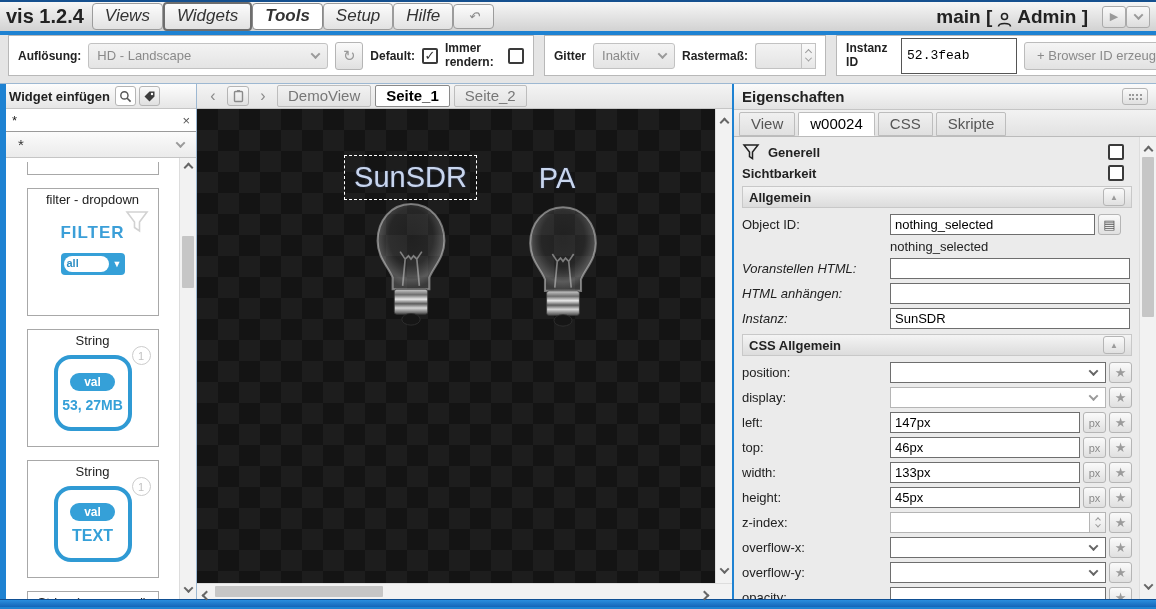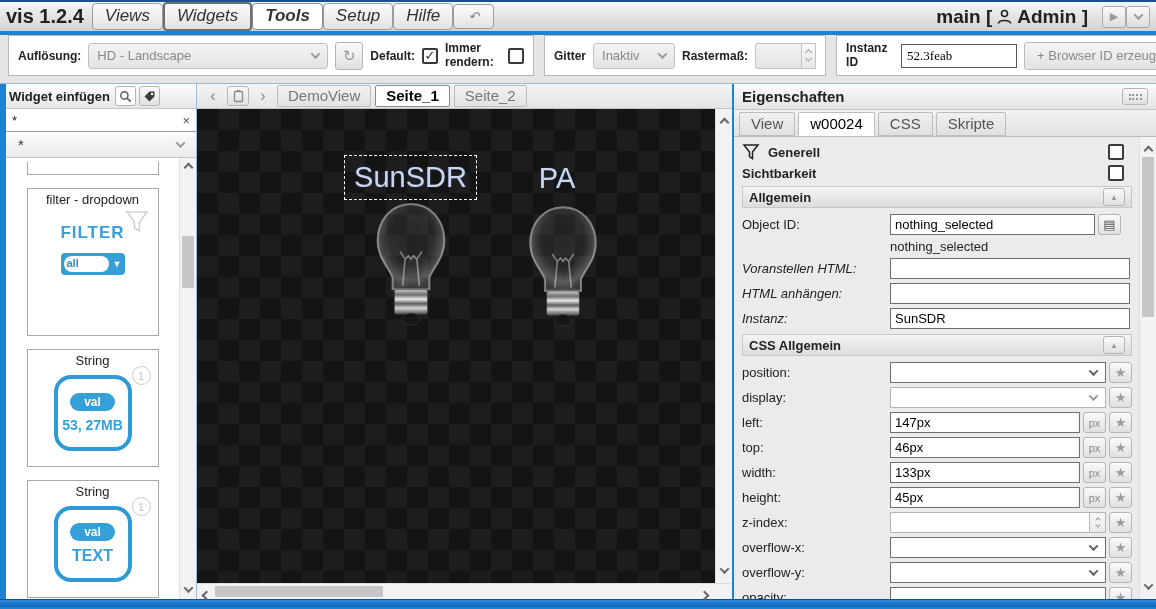--- a/index.html
+++ b/index.html
@@ -20,21 +20,21 @@
   .brand{font-size:20px; font-weight:bold; margin-right:8px; white-space:nowrap;}
   .menu-btn{
     font-size:17px; color:#333; padding:2px 12px 3px;
     background:linear-gradient(#fcfcfc,#e2e2e2);
     border:1px solid #9c9c9c; border-radius:4px; cursor:default; white-space:nowrap;font-style:italic;
   }
   .menu-btn.grp{border:2px solid #6e6e6e;}
   .menu-btn.active{background:#fff; font-weight:bold; border-color:#8a8a8a;}
   .menu-btn.small{font-size:13px; color:#888; padding:4px 14px;}
   .spacer{flex:1;}
-  .user-label{font-size:19px; font-weight:bold; display:flex; align-items:center; gap:5px; margin-right:14px; white-space:nowrap;}
+  .user-label{font-size:19px; font-weight:bold; display:flex; align-items:flex-end; gap:5px; margin-right:14px; white-space:nowrap;}
   .sq-btn{
     width:24px;height:22px; display:flex;align-items:center;justify-content:center;
     background:linear-gradient(#fafafa,#ddd); border:1px solid #aaa; border-radius:3px;
     color:#9a9a9a; font-size:11px;
   }
   
   .toolbar{
     height:49px; background:#e5e5e5; border-bottom:1px solid #9db8d2;
     display:flex; align-items:flex-start; gap:10px; padding:0 4px 0 8px;
   }
@@ -55,21 +55,21 @@
   .chev.up{transform:rotate(-135deg);}
   .chev.left{transform:rotate(135deg);}
   .chev.right{transform:rotate(-45deg);}
   .chev.dark{border-color:#666;}
   .iconbtn{
     background:linear-gradient(#fafafa,#e0e0e0); border:1px solid #b5b5b5; border-radius:3px;
     display:flex; align-items:center; justify-content:center; color:#999;
   }
   .cb{width:16px;height:16px;background:#fff;border:2px solid #3a3a3a;border-radius:2px;
       display:inline-flex;align-items:center;justify-content:center;font-size:13px;color:#333;line-height:1;}
-  .tb-input{border:1px solid #555; height:24px; font-size:13px; padding:8px 5px; font-family:Liberation Serif, serif;}
+  .tb-input{border:1px solid #555; height:36px; font-size:13px; padding:8px 5px; font-family:Liberation Mono, monospace;}
   .spin{display:flex; flex-direction:column; justify-content:center; gap:2px; padding:0 4px;
         background:linear-gradient(#fafafa,#e6e6e6); border:1px solid #c2c2c2; height:26px;}
   .spin .chev{width:5px;height:5px;border-width:1.5px;}
   .gray-btn{
     background:linear-gradient(#f5f5f5,#e2e2e2); border:1px solid #bcbcbc; border-radius:3px;
     color:#8a8a8a; font-size:13px; height:28px; padding:0 12px; white-space:nowrap;
   }
   
   .main{display:flex; height:515px; margin-left:6px;}
   
@@ -279,21 +279,21 @@
       <span class="x">×</span>
     </div>
     <div class="sb-filter">
       <span>*</span>
       <span class="chev down"></span>
     </div>
     <div class="sb-list">
       <div class="cards">
         <div class="card partial"></div>
 
-        <div class="card" style="height:148px">
+        <div class="card" style="height:128px">
           <div class="card-title">filter - dropdown</div>
           <span class="funnel-light">
             <svg width="26" height="26" viewBox="0 0 26 26">
                 <path d="M3 3 H23 L15.5 13 V22 L10.5 18.5 V13 Z" fill="none" stroke="#d2d2d2" stroke-width="1.6"></path>
               </svg>
           </span>
           <div class="filter-big">FILTER</div>
           <div class="fdrop">
             <span class="fbox">all</span>
             <span class="fcar">▼</span>

